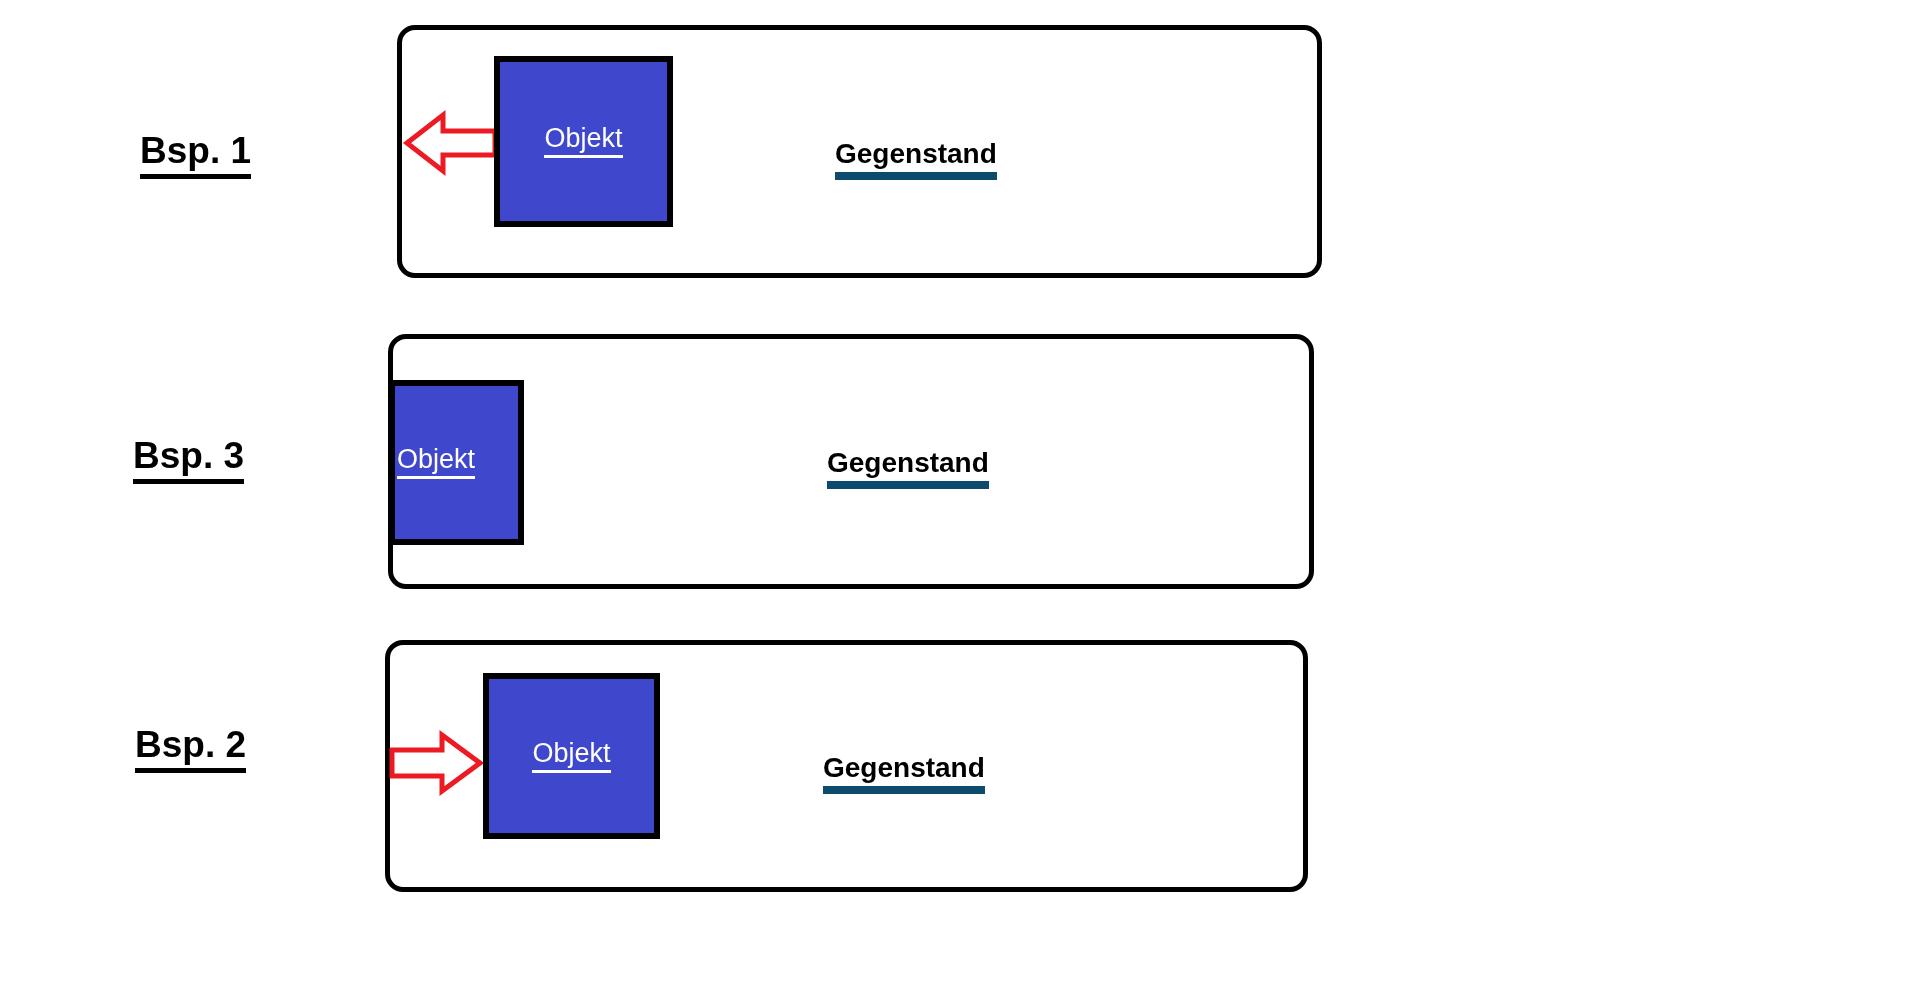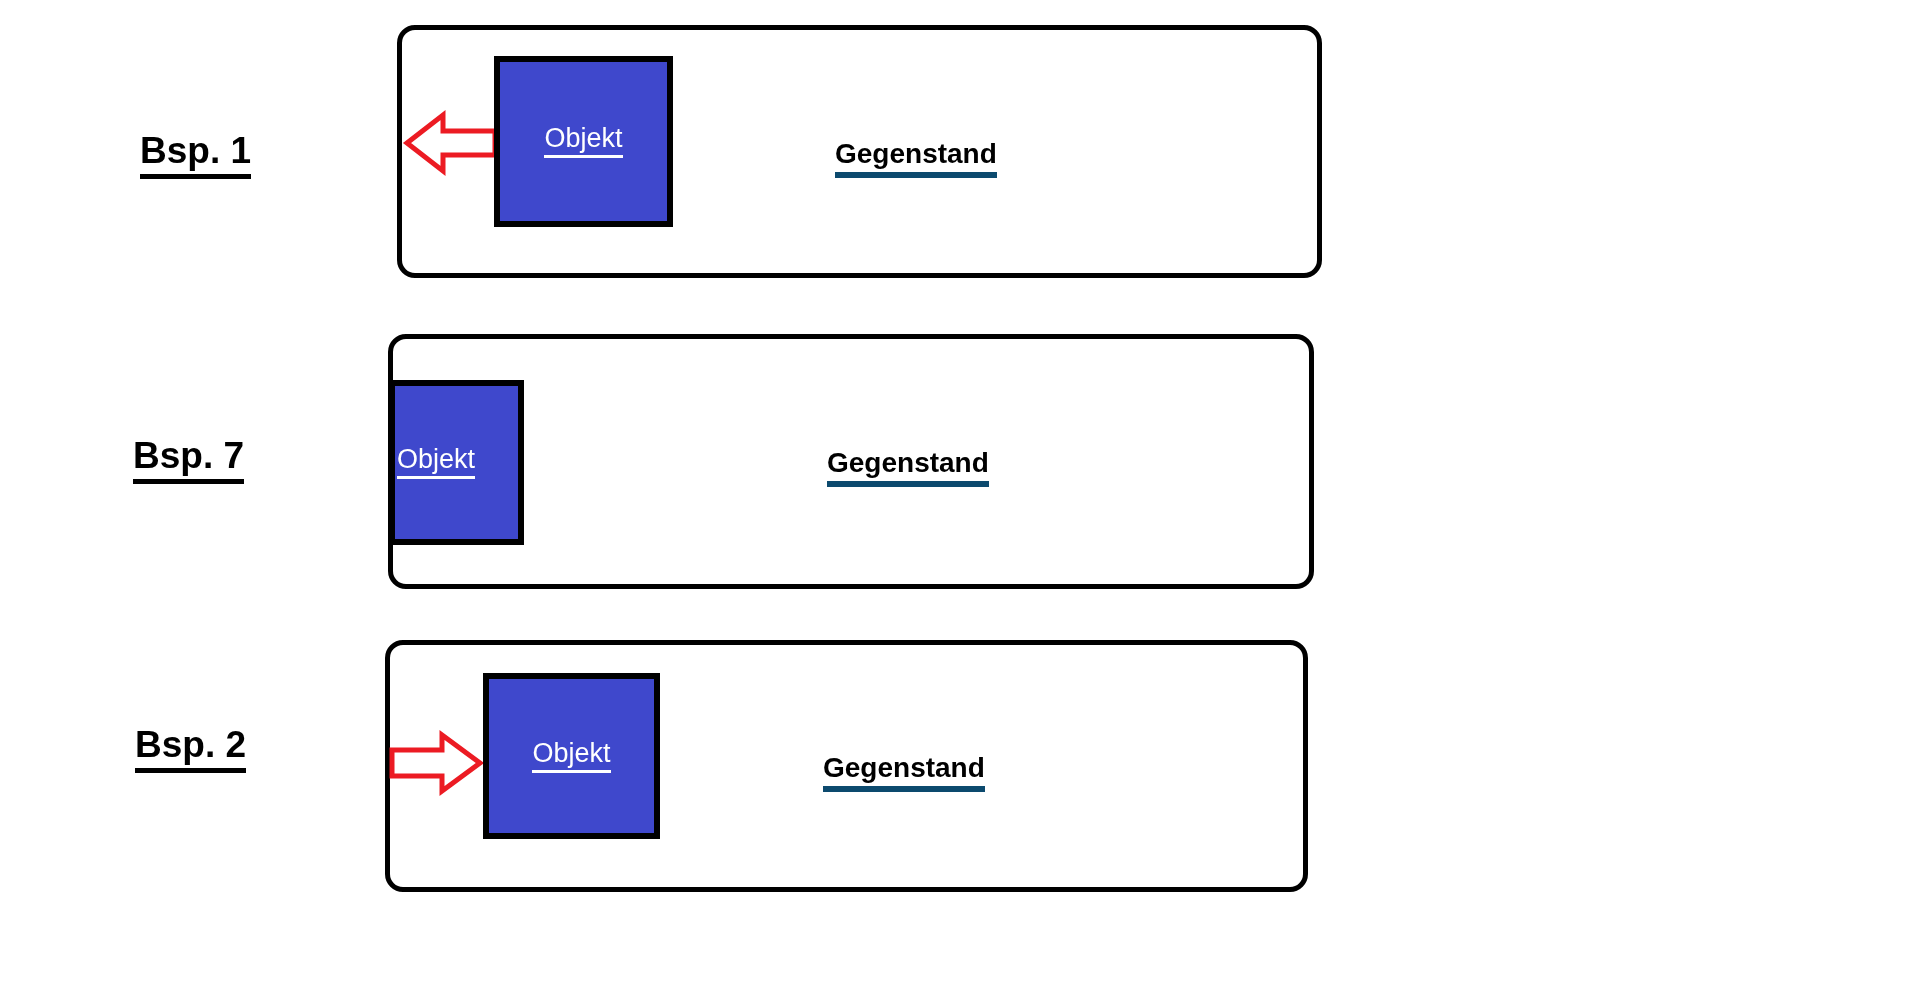--- a/index.html
+++ b/index.html
@@ -28,21 +28,21 @@
   .container-box {
     position: absolute;
     border: 5px solid var(--outline-black, #000);
     border-radius: 18px;
     background: transparent;
   }
   .container-label {
     position: absolute;
     font-size: 28px; font-weight: 700; color: #000;
     line-height: 1; white-space: pre;
-    border-bottom: 6px solid #0c4a6e;
+    border-bottom: 8px solid #0c4a6e;
     padding-bottom: 4px;
     text-align: right;
   }
   .object-square {
     position: absolute;
     background: var(--object-fill, #3F48CC);
     border: 6px solid var(--outline-black, #000);
     display: flex; align-items: center; justify-content: center;
     z-index: 2;
   }
@@ -88,21 +88,21 @@
   <svg class="arrow-svg" id="arrow-1" viewBox="0 0 94 66" aria-hidden="true">
     <polygon points="3,33 39,5 39,21 91,21 91,45 39,45 39,61" fill="#FFFFFF" stroke="var(--arrow-red, #EC1B23)" stroke-width="5" stroke-linejoin="miter"></polygon>
   </svg>
 
   <div class="object-square" id="obj-1">
     <span class="object-label">Objekt</span>
   </div>
 
   <div class="container-label" id="glabel-1">Gegenstand</div>
 
-  <div class="example-label" id="label-2">Bsp. 7</div>
+  <div class="example-label" id="label-2">Bsp. 3</div>
 
   <div class="container-box" id="rect-2"></div>
 
   <div class="object-square left-aligned" id="obj-2">
     <span class="object-label">Objekt</span>
   </div>
 
   <div class="container-label" id="glabel-2">Gegenstand</div>
 
   <div class="example-label" id="label-3">Bsp. 2</div>

